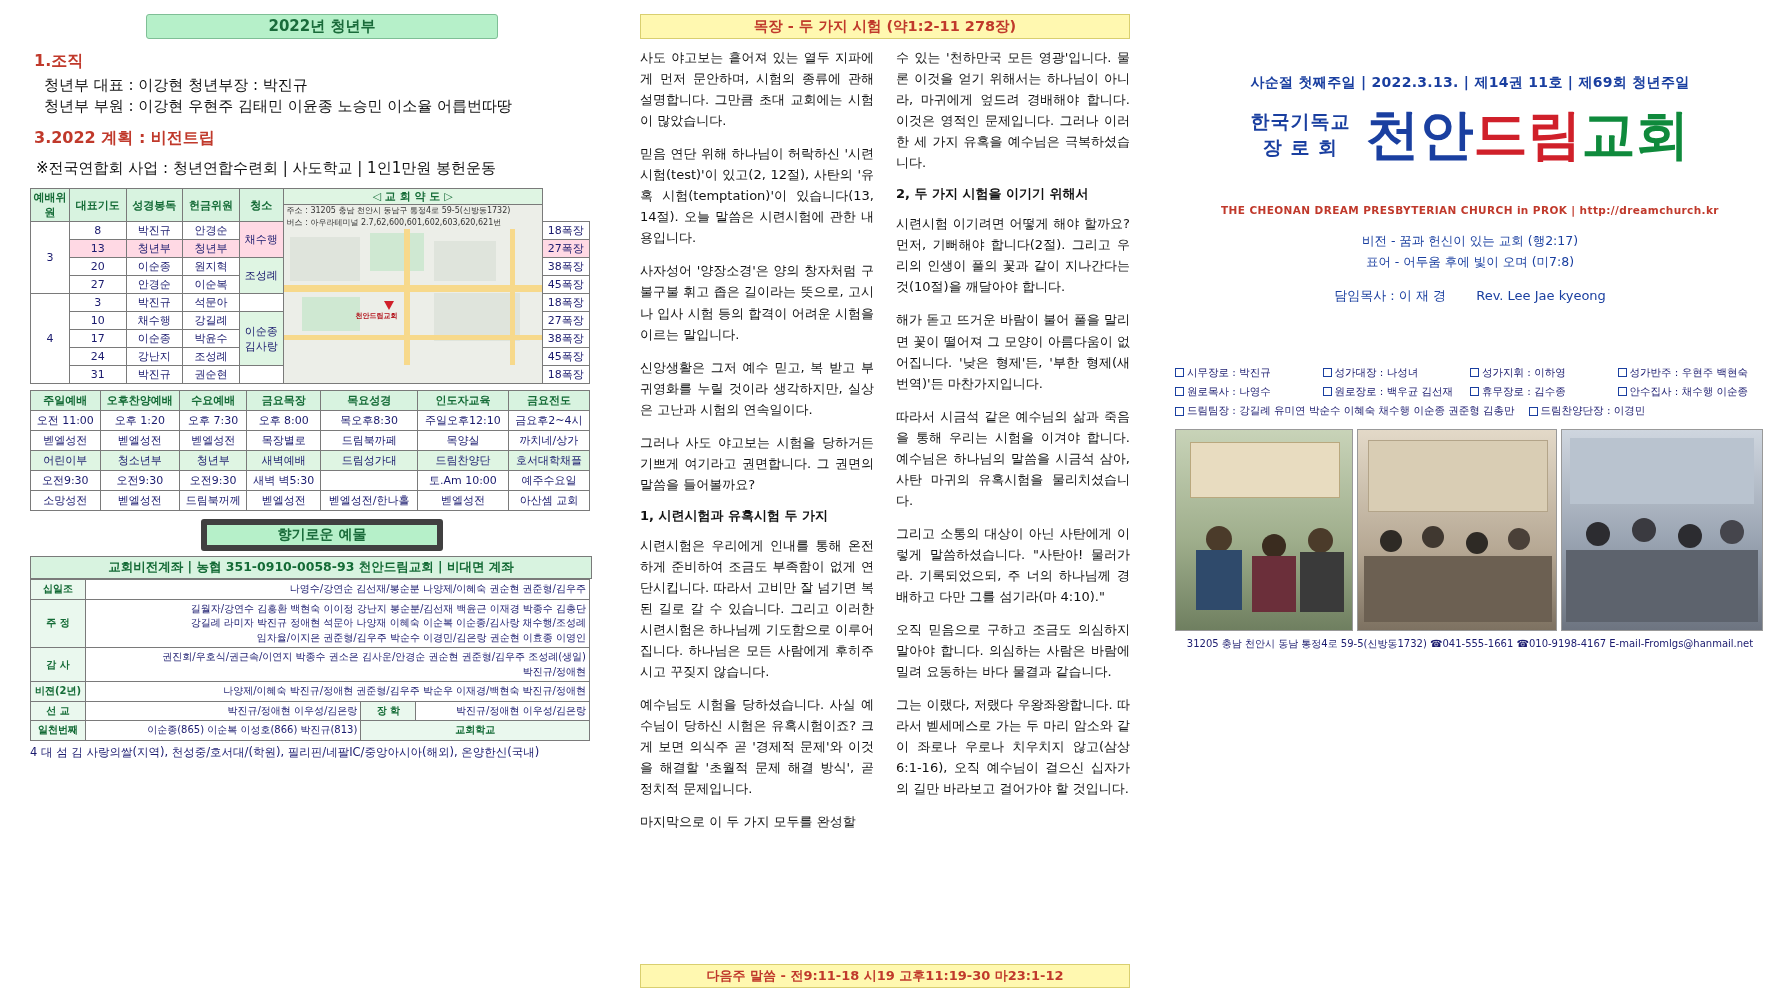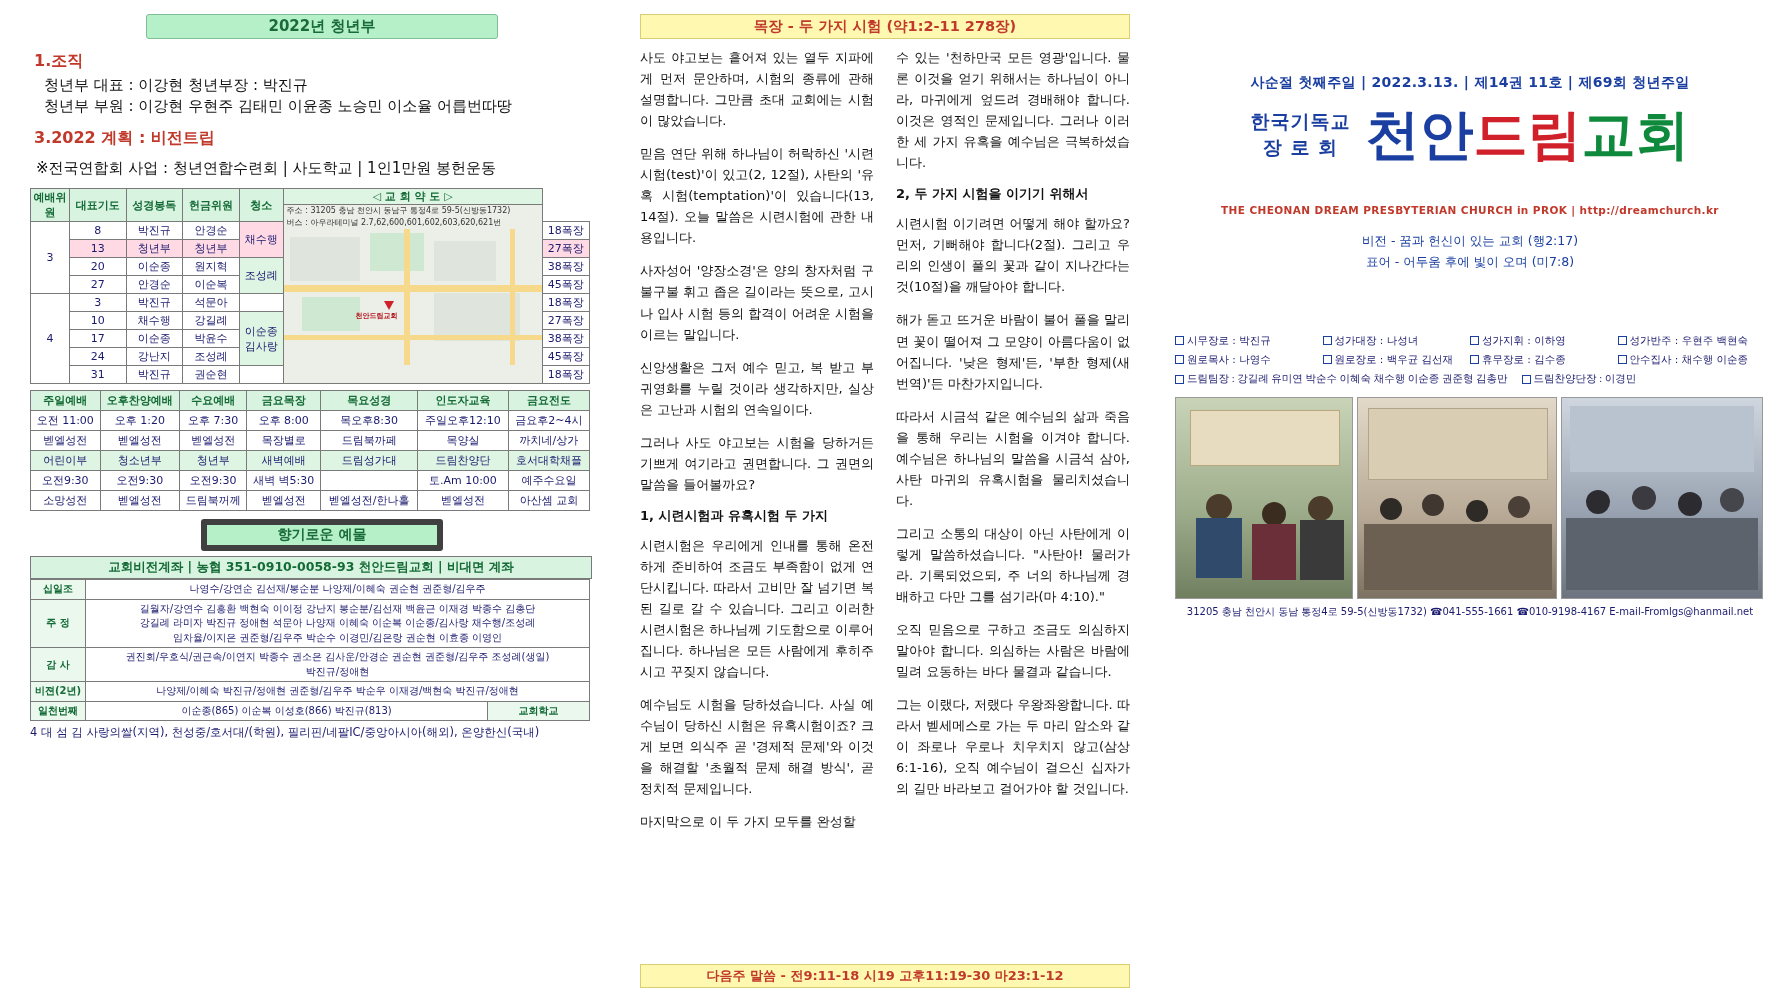--- a/index.html
+++ b/index.html
@@ -50,21 +50,21 @@
     color:#1a6b3a;font-size:14px;font-weight:bold;padding:1px 0;
   }
   .acct{
     margin:5px 0 0 8px;width:560px;border:1px solid #7a7a7a;
     background:#d8f3e0;color:#146b36;font-size:12.5px;font-weight:bold;
     text-align:center;padding:2px 0;
   }
   .otab{margin:0 0 0 8px;font-size:10px;width:560px;}
   .otab td{border:1px solid #7a7a7a;padding:2px 3px;color:#1a1a6e;vertical-align:middle;}
   .otab .lab{width:48px;text-align:center;font-weight:bold;color:#146b36;background:#eaf8ee;}
-  .otab .txt{text-align:center;line-height:1.45;}
+  .otab .txt{text-align:right;line-height:1.45;}
   .bottom4{margin:4px 0 0 8px;font-size:11.5px;color:#1a1a6e;width:560px;}
 
   
   .col-mid{position:absolute;left:640px;top:14px;width:490px;}
   .mid-title{
     text-align:center;font-size:14.5px;font-weight:bold;color:#c0392b;
     background:#fff8b0;border:1px solid #d9cf70;padding:2px 0;
   }
   .mid-cols{display:flex;gap:22px;margin-top:8px;}
   .mcol{width:234px;}
@@ -86,21 +86,21 @@
   .lb2{color:#d0202a;}
   .lb3{color:#0f8a3c;}
   .r-eng{text-align:center;font-size:10.5px;color:#c0392b;font-weight:bold;margin-top:10px;letter-spacing:0.4px;}
   .r-vision{text-align:center;font-size:12.5px;color:#1a3fa0;margin-top:14px;line-height:1.7;}
   .r-pastor{text-align:center;font-size:13px;color:#1a3fa0;margin-top:14px;}
   .r-pastor .nm{margin-left:26px;}
 
   .staff{margin-top:58px;font-size:10.5px;color:#1a1a6e;line-height:1.85;}
   .staff .row{display:flex;}
   .staff .cell{flex:1;white-space:nowrap;}
-  .staff .wide{white-space:nowrap;font-family:Liberation Serif, serif;}
+  .staff .wide{white-space:nowrap;}
   .cb{display:inline-block;width:7px;height:7px;border:1px solid #1a3fa0;margin-right:3px;vertical-align:middle;}
 
   .photos{margin-top:8px;display:flex;gap:4px;}
   .ph{height:200px;border:1px solid #999;position:relative;overflow:hidden;}
   .ph1{width:176px;background:linear-gradient(180deg,#c8d3b8 0%,#9fae8c 55%,#6f7f60 100%);}
   .ph2{width:198px;background:linear-gradient(180deg,#d8cfc0 0%,#b0a header 50%);background:linear-gradient(180deg,#e3d9c8 0%,#b6a894 60%,#7d7161 100%);}
   .ph3{width:200px;background:linear-gradient(180deg,#cfd6df 0%,#9aa4b2 55%,#6d7480 100%);}
   .ph .blob{position:absolute;border-radius:50%;}
   .ph .bar{position:absolute;}
   .r-addr{margin-top:6px;font-size:10px;color:#1a1a6e;text-align:center;}
@@ -295,20 +295,26 @@
       <tr>
         <td class="lab">감 사</td>
         <td class="txt" colspan="3" style="white-space:pre-line;">권진회/우호식/권근속/이연지 박종수 권소은 김사운/안경순 권순현 권준형/김우주 조성례(생일)
 박진규/정애현</td>
       </tr>
       <tr>
         <td class="lab">비젼(2년)</td>
         <td class="txt" colspan="3">나양제/이혜숙 박진규/정애현 권준형/김우주 박순우 이재경/백현숙 박진규/정애현</td>
       </tr>
       <tr>
+        <td class="lab">선 교</td>
+        <td class="txt">박진규/정애현 이우성/김은랑</td>
+        <td class="lab">장 학</td>
+        <td class="txt">박진규/정애현 이우성/김은랑</td>
+      </tr>
+      <tr>
         <td class="lab">일천번째</td>
         <td class="txt">이순종(865)  이순복 이성호(866)  박진규(813)</td>
         <td class="lab" colspan="2">교회학교</td>
       </tr>
     </tbody>
       </table>
 
     <div class="bottom4">4 대 섬 김     사랑의쌀(지역), 천성중/호서대/(학원), 필리핀/네팔IC/중앙아시아(해외), 온양한신(국내)</div>
   </div>
 
@@ -356,20 +362,24 @@
       </span>
     </div>
 
     <div class="r-eng">THE CHEONAN DREAM PRESBYTERIAN CHURCH in PROK | http://dreamchurch.kr</div>
 
     <div class="r-vision">
       <div>비전 - 꿈과 헌신이 있는 교회 (행2:17)</div>
       <div>표어 - 어두움 후에 빛이 오며 (미7:8)</div>
     </div>
 
+    <div class="r-pastor">
+      <span>담임목사 : 이 재 경</span>
+      <span class="nm">Rev. Lee Jae kyeong</span>
+    </div>
 
     <div class="staff">
       <div class="row">
         <span class="cell"><span class="cb"></span><span>시무장로 : 박진규</span></span>
         <span class="cell"><span class="cb"></span><span>성가대장 : 나성녀</span></span>
         <span class="cell"><span class="cb"></span><span>성가지휘 : 이하영</span></span>
         <span class="cell"><span class="cb"></span><span>성가반주 : 우현주 백현숙</span></span>
       </div>
       <div class="row">
         <span class="cell"><span class="cb"></span><span>원로목사 : 나영수</span></span>

